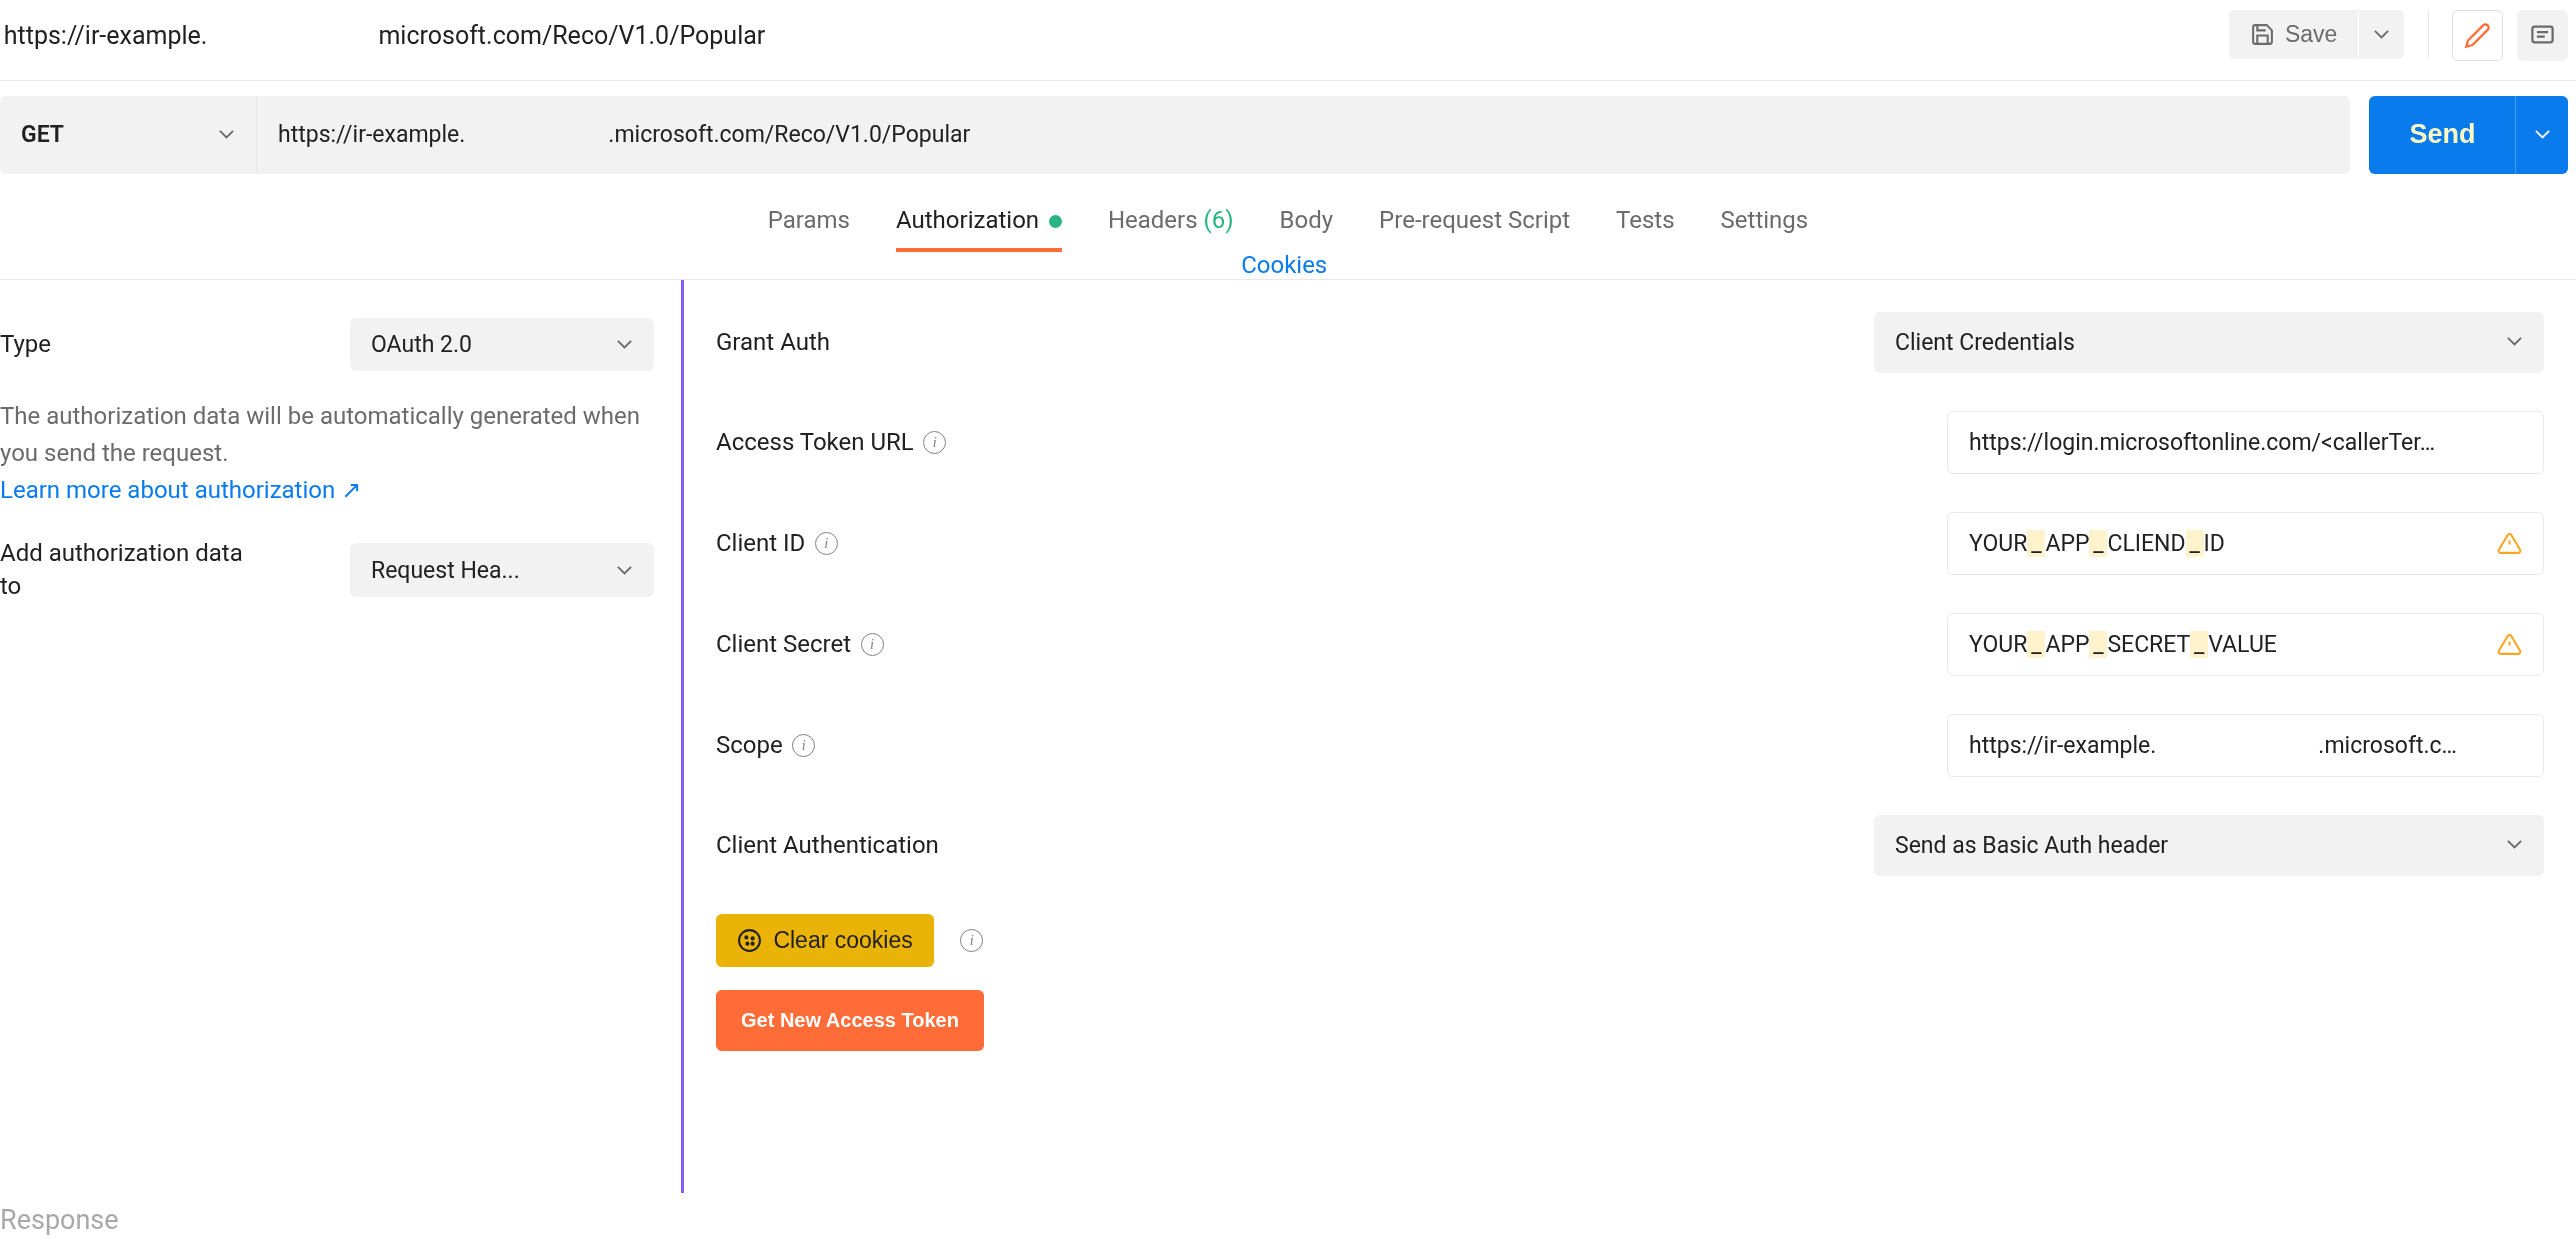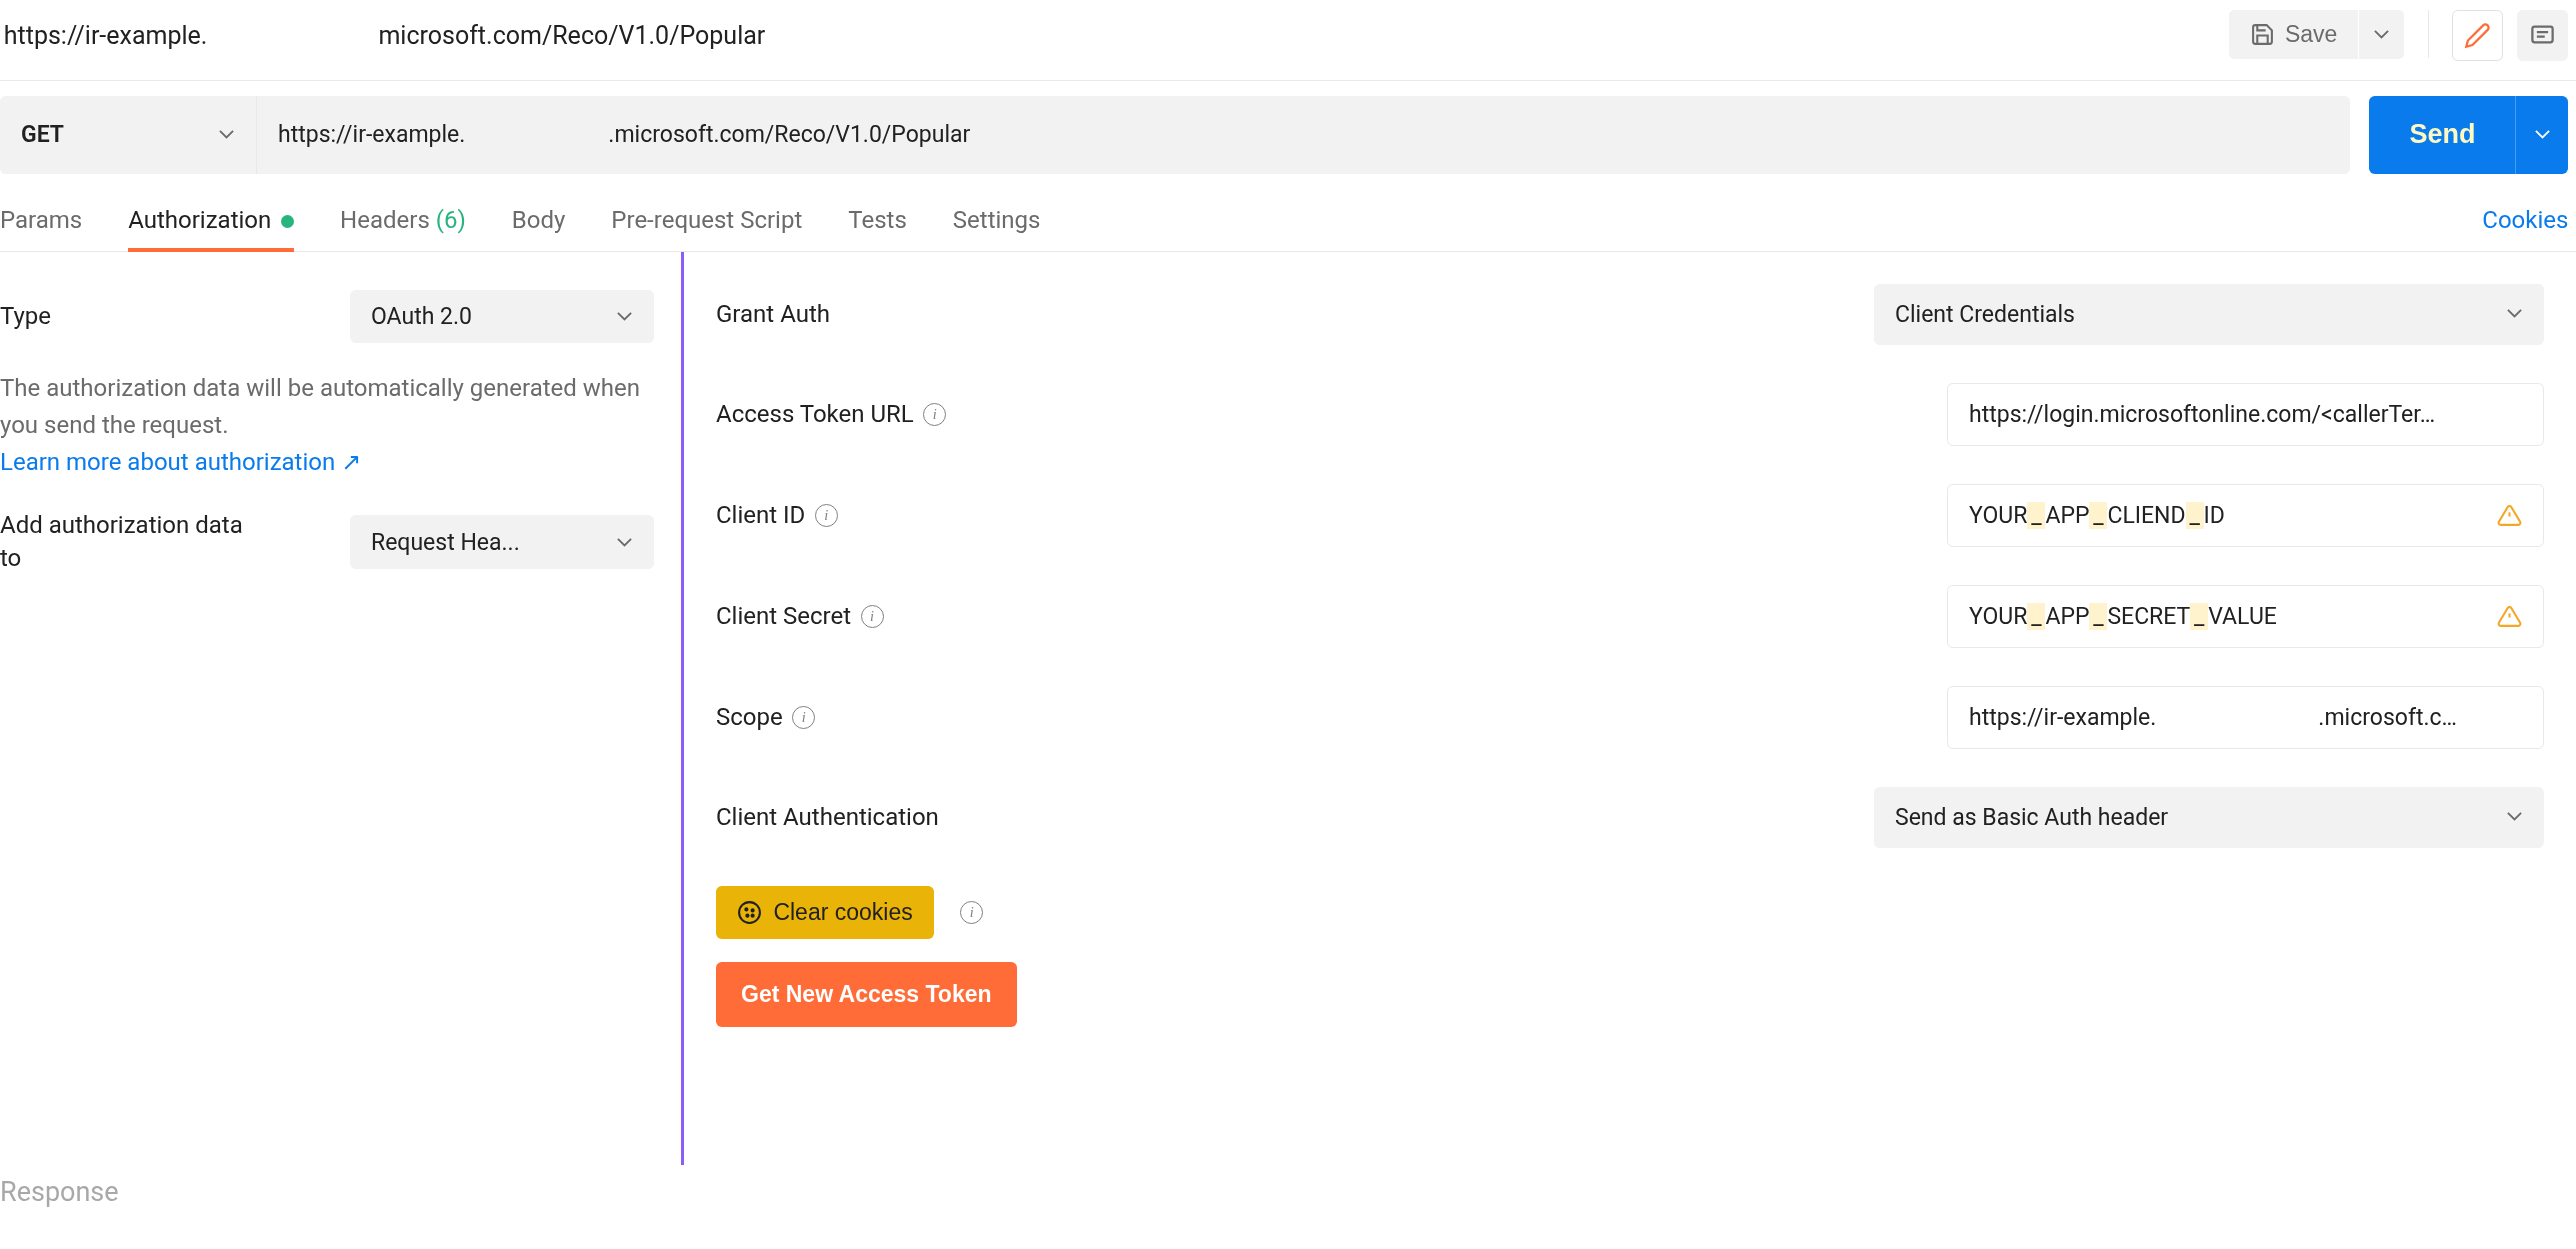--- a/index.html
+++ b/index.html
@@ -22,21 +22,21 @@
 .reqbar { display: flex; align-items: stretch; padding: 15px 0 15px 0; gap: 19px; }
 .method-url { flex: 1; display: flex; background: #f2f2f2; border-radius: 5.7px; overflow: hidden; }
 .method-select { display: flex; align-items: center; justify-content: space-between; padding: 0 21px; width: 257px; border-right: 1px solid #e8e8e8; cursor: pointer; font-weight: 600; font-size: 23px; }
 .url-input { flex: 1; display: flex; align-items: center; padding: 0 21px; font-size: 23px; color: #212121; }
 .url-input .u1 { margin-right: 143px; }
 .send-group { display: flex; border-radius: 5.7px; overflow: hidden; margin-right: 7.6px; }
 .send-btn { background: #097bed; color: #fef9c3; border: none; padding: 0 40px; font-size: 27px; font-weight: 600; cursor: pointer; height: 78px; }
 .send-caret { background: #097bed; border: none; border-left: 1px solid rgba(255,255,255,0.25); width: 53px; display: flex; align-items: center; justify-content: center; cursor: pointer; }
 .send-caret svg path { stroke: #fff; }
 
-.tabbar { display: flex; align-items: center; justify-content: space-between; border-bottom: 1px solid #e8e8e8; }
+.tabbar { display: flex; align-items: center; justify-content: space-between; border-bottom: 1px solid #e8e8e8; flex-direction: column; }
 .tabs { display: flex; align-items: center; gap: 46px; padding: 0 0 0 0; }
 .tab { padding: 17px 0; font-size: 24px; color: #6b6b6b; cursor: pointer; position: relative; }
 .tab.active { color: #212121; font-weight: 400; }
 .tab.active::after { content: ""; position: absolute; left: 0; right: 0; bottom: -1px; height: 3.8px; background: #ff6c37; }
 .tab .dot { display: inline-block; width: 13.3px; height: 13.3px; background: #26b47f; border-radius: 50%; margin-left: 9.5px; vertical-align: middle; }
 .tab .count { color: #26b47f; }
 .cookies-link { color: #097bed; font-size: 24px; cursor: pointer; padding-right: 7.6px; }
 
 .main { display: flex; min-height: 913px; }
 .leftcol { width: 684px; padding: 38px 27px 38px 0; border-right: 3px solid #8b5cf6; }
@@ -54,21 +54,21 @@
 .helptext { font-size: 24px; color: #6b6b6b; line-height: 1.55; margin: 13.3px 0 27px 0; }
 .helptext a { color: #097bed; text-decoration: none; }
 
 .rightcol .form-row { margin-bottom: 38px; align-items: center; }
 .rightcol .form-label { display: flex; align-items: center; }
 
 .clear-row { display: flex; align-items: center; gap: 17px; margin-top: 38px; }
 .clear-btn { display: flex; align-items: center; gap: 11.4px; background: #eab308; border: none; border-radius: 5.7px; padding: 13.3px 21px; font-size: 23px; color: #212121; font-weight: 500; cursor: pointer; }
 .clear-btn svg { width: 25px; height: 25px; }
 
-.token-btn { margin-top: 23px; background: #ff6c37; color: #fff; border: none; border-radius: 5.7px; padding: 19px 25px; font-size: 23px; font-weight: 600; cursor: pointer; }
+.token-btn { margin-top: 23px; background: #ff6c37; color: #fff; border: none; border-radius: 5.7px; padding: 19px 25px; font-size: 20px; font-weight: 600; cursor: pointer; }
 
 .response-label { font-size: 27px; color: #a8a8a8; padding: 11.4px 0 0 0; }
 
 svg { display: block; }
 .chev path { stroke: #6b6b6b; stroke-width: 2; fill: none; }
 .highlight { background: #fff3cd; padding: 0 3.8px; }
 </style>
 </head>
 <body>
 

